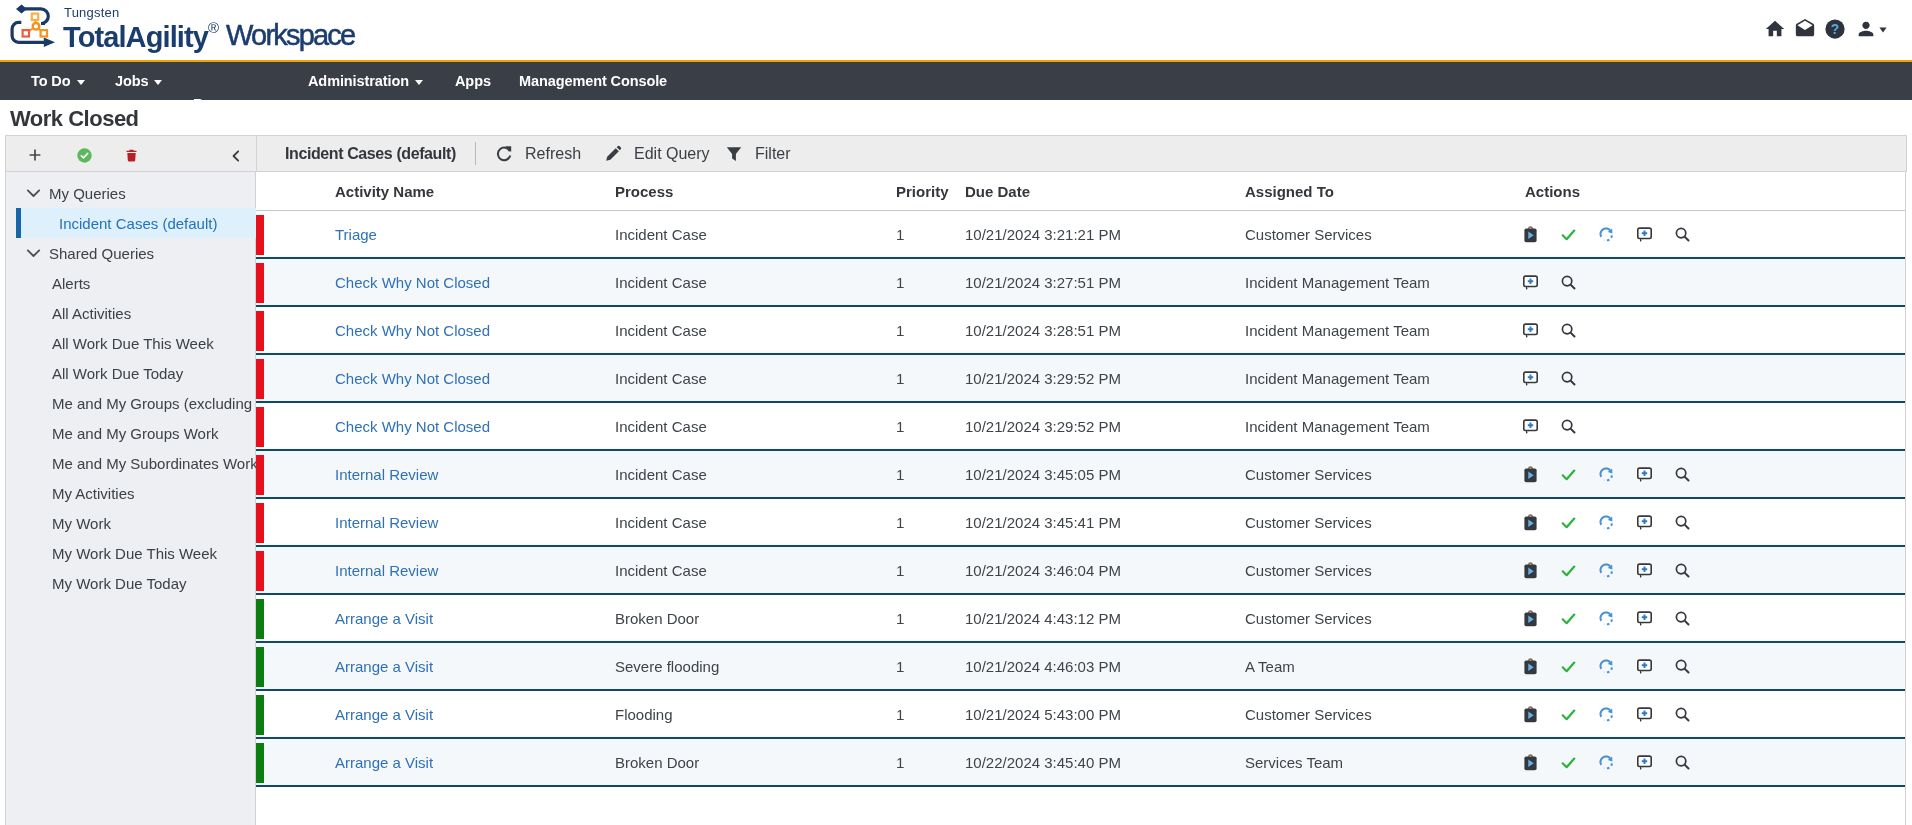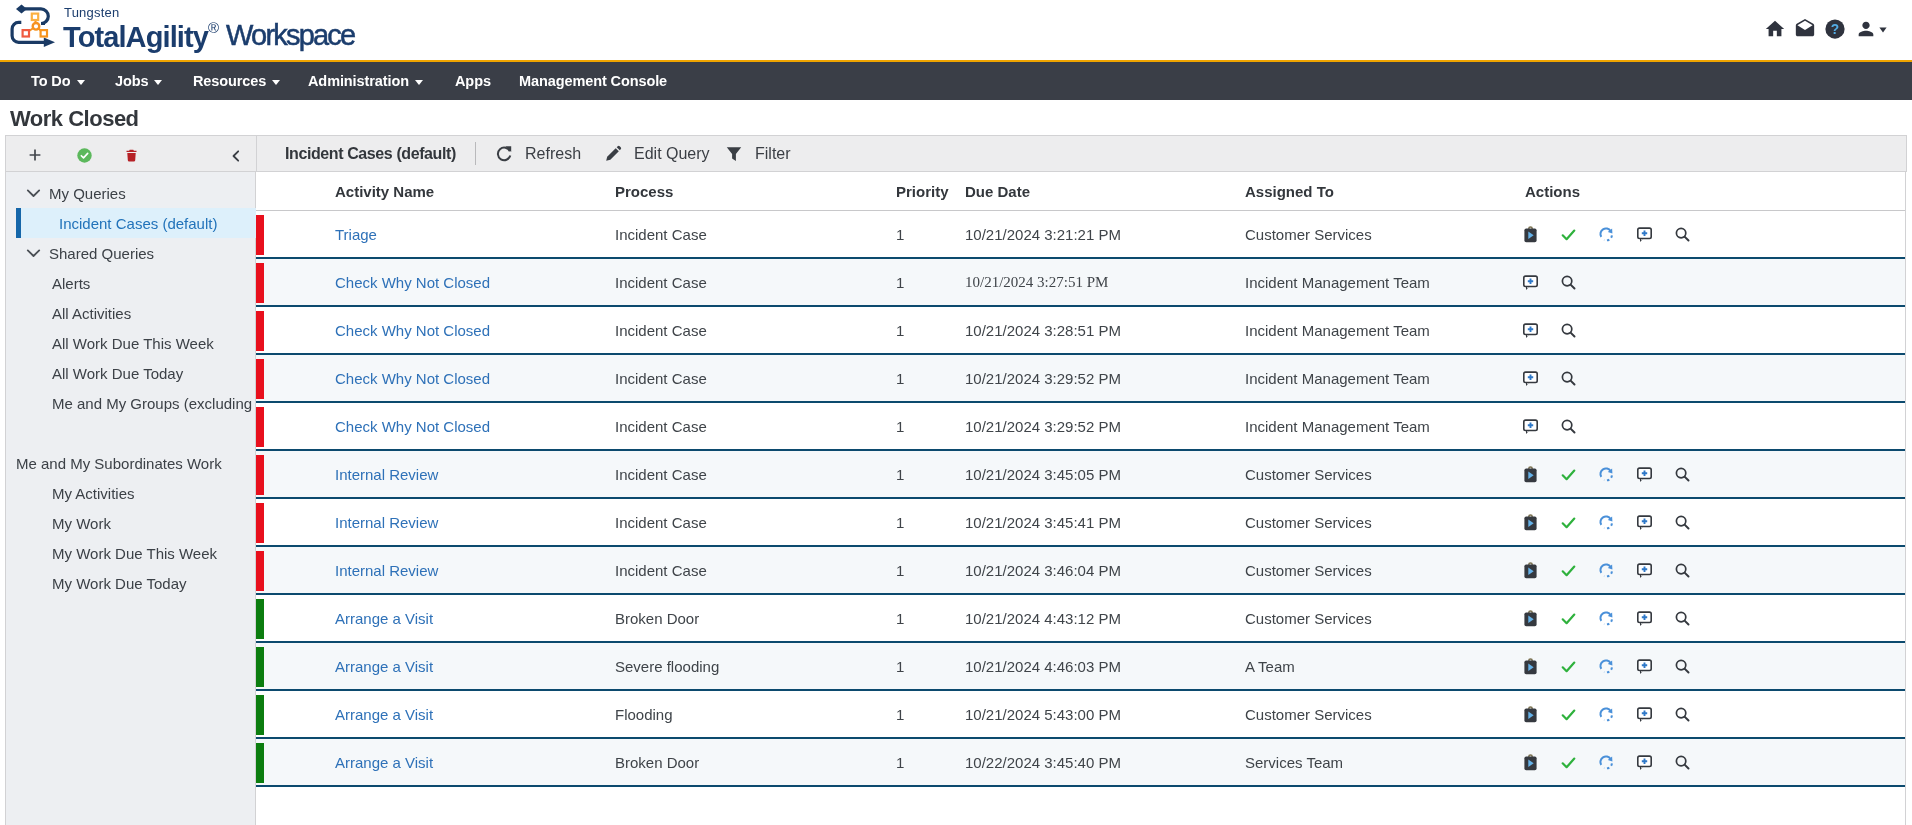--- a/index.html
+++ b/index.html
@@ -107,21 +107,21 @@
   <svg class="hic" style="left:1855px; top:18px;" width="22" height="22" viewBox="0 0 24 24">
       <path d="M12 12c2.21 0 4-1.79 4-4s-1.79-4-4-4-4 1.79-4 4 1.79 4 4 4zm0 2c-2.67 0-8 1.34-8 4v2h16v-2c0-2.66-5.33-4-8-4z" fill="#2f333e"></path>
     </svg>
   <svg class="hic" style="left:1879px; top:27px;" width="8" height="6" viewBox="0 0 8 6">
       <path d="M0.4 0.4 H7.6 L4 5.4 Z" fill="#2f333e"></path>
     </svg>
 </div>
 <div class="nav">
   <div class="nav-it" style="left:31px;">To Do <span class="caret"></span></div>
   <div class="nav-it" style="left:115px;">Jobs <span class="caret"></span></div>
-  <div class="nav-it" style="left:193px;">Resources <span class="caret"></span></div>
+  <div class="nav-it" style="left:193px;margin-top:23px;">Resources <span class="caret"></span></div>
   <div class="nav-it" style="left:308px;">Administration <span class="caret"></span></div>
   <div class="nav-it" style="left:455px;">Apps</div>
   <div class="nav-it" style="left:519px;">Management Console</div>
 </div>
 <div class="h1">Work Closed</div>
 <div class="toolbar">
   <div class="tb-left">
     <svg class="tbi" style="left:23px; top:13px;" width="12" height="12" viewBox="0 0 12 12">
         <path d="M6 0.6 V11.4 M0.6 6 H11.4" stroke="#43474d" stroke-width="1.7"></path>
       </svg>
@@ -178,22 +178,25 @@
     </div>
   <div class="sb-item" style="top:156px;">
       <span style="margin-left:36px;">All Work Due This Week</span>
     </div>
   <div class="sb-item" style="top:186px;">
       <span style="margin-left:36px;">All Work Due Today</span>
     </div>
   <div class="sb-item" style="top:216px; overflow:hidden; white-space:nowrap;">
       <span style="margin-left:36px;">Me and My Groups (excluding Ev</span>
     </div>
+  <div class="sb-item" style="top:246px;">
+      <span style="margin-left:36px;">Me and My Groups Work</span>
+    </div>
   <div class="sb-item" style="top:276px;">
-      <span style="">Me and My Subordinates Work</span>
+      <span style="margin-left:36px;">Me and My Subordinates Work</span>
     </div>
   <div class="sb-item" style="top:306px;">
       <span style="margin-left:36px;">My Activities</span>
     </div>
   <div class="sb-item" style="top:366px;">
       <span style="margin-left:36px;">My Work Due This Week</span>
     </div>
   <div class="sb-item" style="top:336px;">
       <span style="margin-left:36px;">My Work</span>
     </div>
@@ -231,21 +234,21 @@
       </svg>
     <svg class="ai" style="left:1418px;" width="17" height="17" viewBox="0 0 17 17">
         <use href="#sym-search"></use>
       </svg>
   </div>
   <div class="row alt" style="top:87px;">
     <div class="rbar red"></div>
     <div class="cell link" style="left:79px;">Check Why Not Closed</div>
     <div class="cell" style="left:359px;">Incident Case</div>
     <div class="cell" style="left:640px;">1</div>
-    <div class="cell" style="left:709px;font-family:Liberation Serif, serif;">10/21/2024 3:27:51 PM</div>
+    <div class="cell" style="left:709px;">10/21/2024 3:27:51 PM</div>
     <div class="cell" style="left:989px;">Incident Management Team</div>
     <svg class="ai" style="left:1266px;" width="17" height="17" viewBox="0 0 17 17">
         <use href="#sym-note"></use>
       </svg>
     <svg class="ai" style="left:1304px;" width="17" height="17" viewBox="0 0 17 17">
         <use href="#sym-search"></use>
       </svg>
   </div>
   <div class="row" style="top:135px;">
     <div class="rbar red"></div>

